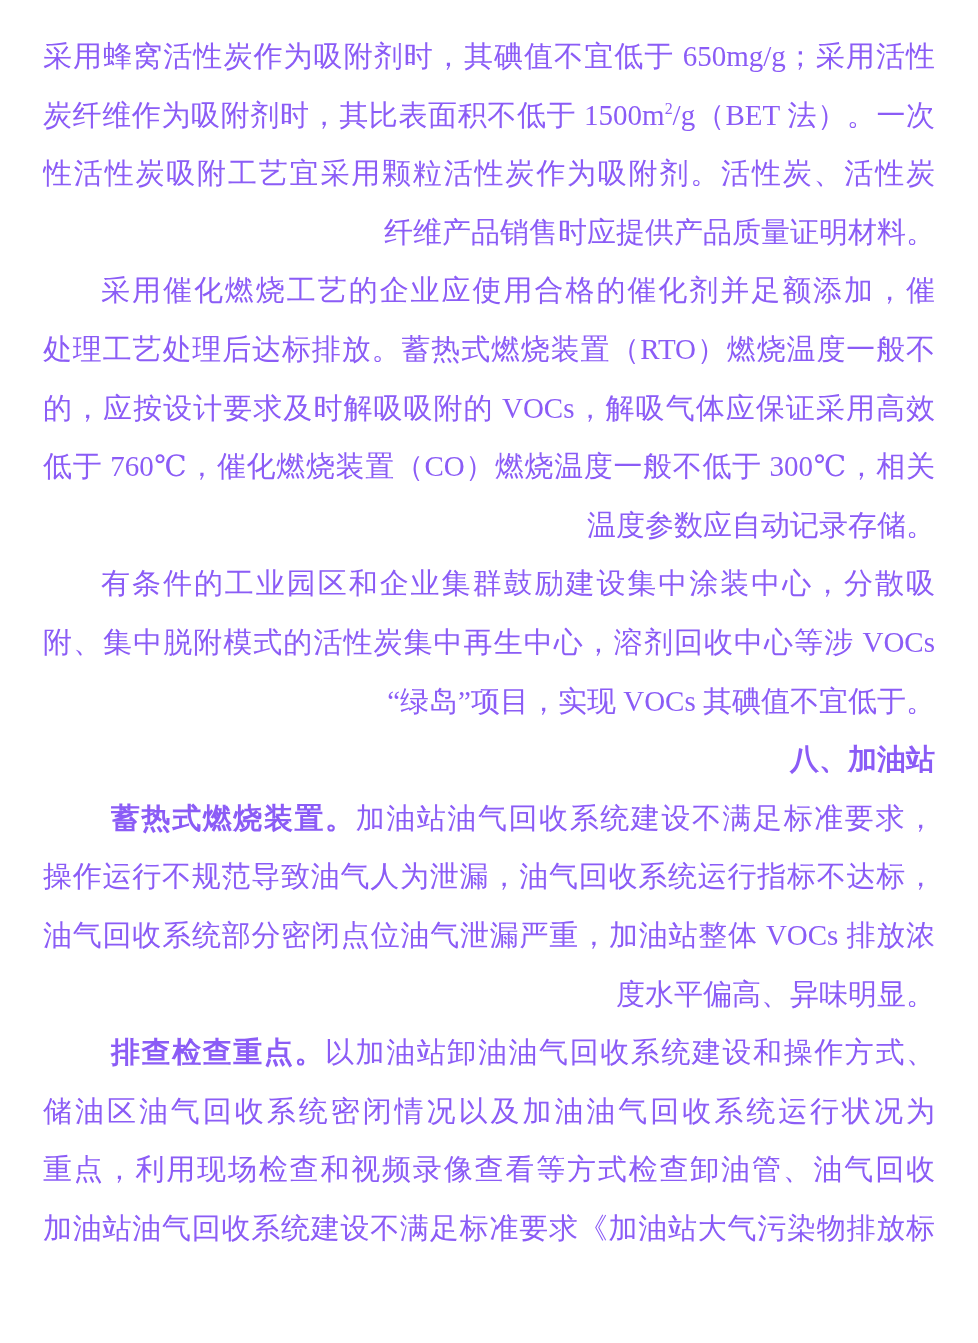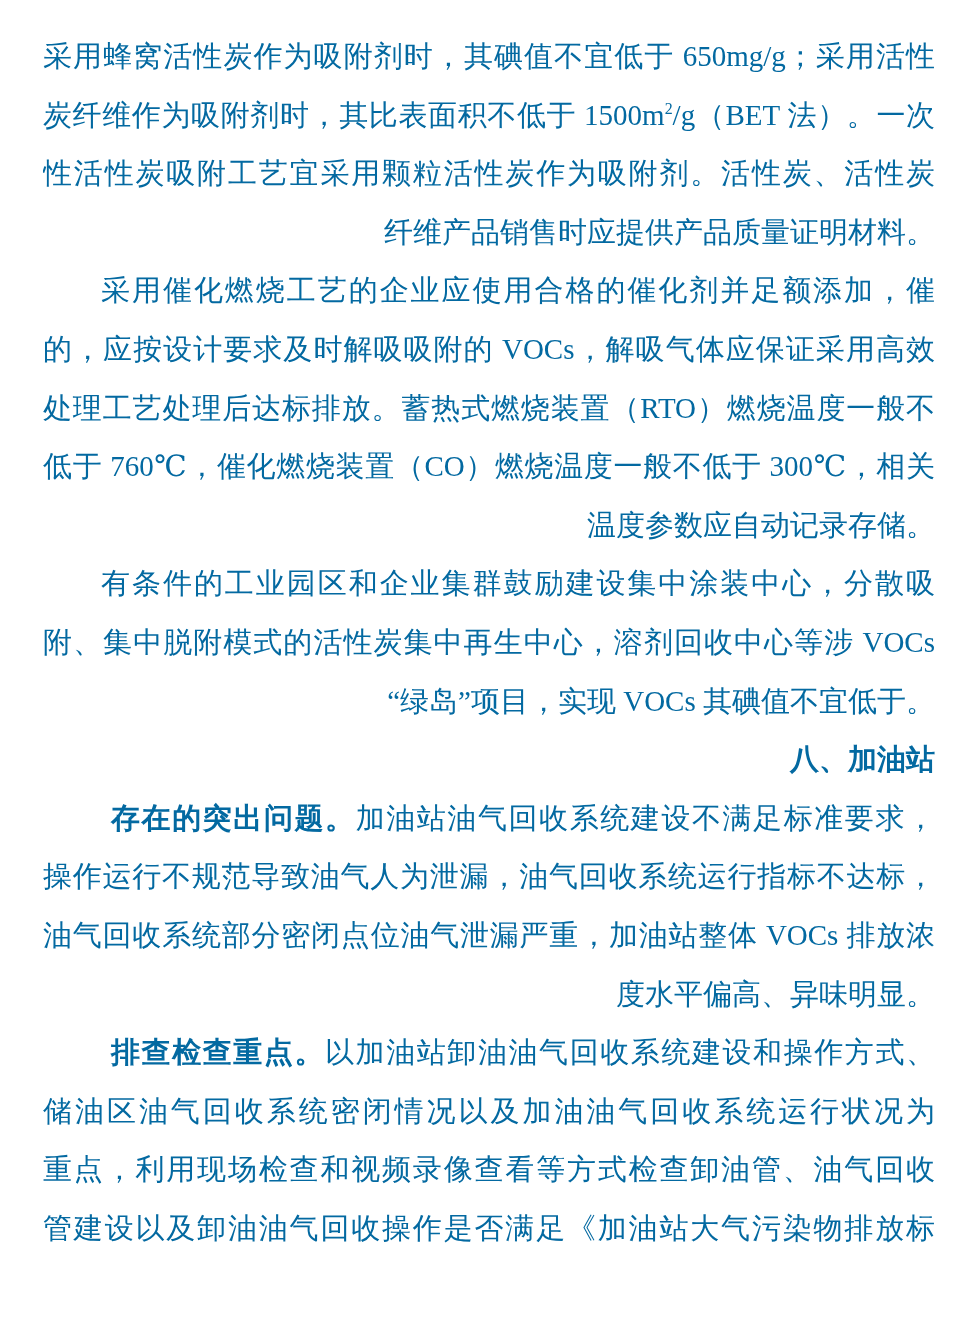--- a/index.html
+++ b/index.html
@@ -8,21 +8,21 @@
     width: 978px;
     height: 1343px;
     background: #ffffff;
     overflow: hidden;
   }
   .doc {
     position: absolute;
     left: 43px;
     top: 27px;
     width: 892px;
-    color: #0369a1;
+    color: #8b5cf6;
     font-family: "Liberation Serif", "DejaVu Serif", serif;
     font-size: 29px;
   }
   .line {
     height: 58.6px;
     line-height: 58.6px;
     overflow: hidden;
     white-space: normal;
     text-align: right;
   }
@@ -46,30 +46,30 @@
 </head>
 <body>
 
 <div class="page">
   <div class="doc" id="doc-body">
       <div class="line j"><span class="run">采用蜂窝活性炭作为吸附剂时，其碘值不宜低于 650mg/g；采用活性</span></div>
       <div class="line j"><span class="run">炭纤维作为吸附剂时，其比表面积不低于 1500m</span><span class="run sup">2</span><span class="run">/g（BET 法）。一次</span></div>
       <div class="line j"><span class="run">性活性炭吸附工艺宜采用颗粒活性炭作为吸附剂。活性炭、活性炭</span></div>
       <div class="line"><span class="run">纤维产品销售时应提供产品质量证明材料。</span></div>
       <div class="line j indent"><span class="run">采用催化燃烧工艺的企业应使用合格的催化剂并足额添加，催</span></div>
+      <div class="line j"><span class="run">处理工艺处理后达标排放。蓄热式燃烧装置（RTO）燃烧温度一般不</span></div>
       <div class="line j"><span class="run">的，应按设计要求及时解吸吸附的 VOCs，解吸气体应保证采用高效</span></div>
-      <div class="line j"><span class="run">处理工艺处理后达标排放。蓄热式燃烧装置（RTO）燃烧温度一般不</span></div>
       <div class="line j"><span class="run">低于 760℃，催化燃烧装置（CO）燃烧温度一般不低于 300℃，相关</span></div>
       <div class="line"><span class="run">温度参数应自动记录存储。</span></div>
       <div class="line j indent"><span class="run">有条件的工业园区和企业集群鼓励建设集中涂装中心，分散吸</span></div>
       <div class="line j"><span class="run">附、集中脱附模式的活性炭集中再生中心，溶剂回收中心等涉 VOCs</span></div>
       <div class="line"><span class="run">“绿岛”项目，实现 VOCs 其碘值不宜低于。</span></div>
       <div class="line indent"><span class="run b">八、加油站</span></div>
-      <div class="line j indent"><span class="run b">存在的突出问题。</span><span class="run">加油站油气回收系统建设不满足标准要求，</span></div>
+      <div class="line j indent"><span class="run b">蓄热式燃烧装置。</span><span class="run">加油站油气回收系统建设不满足标准要求，</span></div>
       <div class="line j"><span class="run">操作运行不规范导致油气人为泄漏，油气回收系统运行指标不达标，</span></div>
       <div class="line j"><span class="run">油气回收系统部分密闭点位油气泄漏严重，加油站整体 VOCs 排放浓</span></div>
       <div class="line"><span class="run">度水平偏高、异味明显。</span></div>
       <div class="line j indent"><span class="run b">排查检查重点。</span><span class="run">以加油站卸油油气回收系统建设和操作方式、</span></div>
       <div class="line j"><span class="run">储油区油气回收系统密闭情况以及加油油气回收系统运行状况为</span></div>
       <div class="line j"><span class="run">重点，利用现场检查和视频录像查看等方式检查卸油管、油气回收</span></div>
-      <div class="line j"><span class="run">管建设以及卸油油气回收操作是否满足《加油站大气污染物排放标</span></div>
+      <div class="line j"><span class="run">加油站油气回收系统建设不满足标准要求《加油站大气污染物排放标</span></div>
     </div>
 </div>
 
 </body></html>

